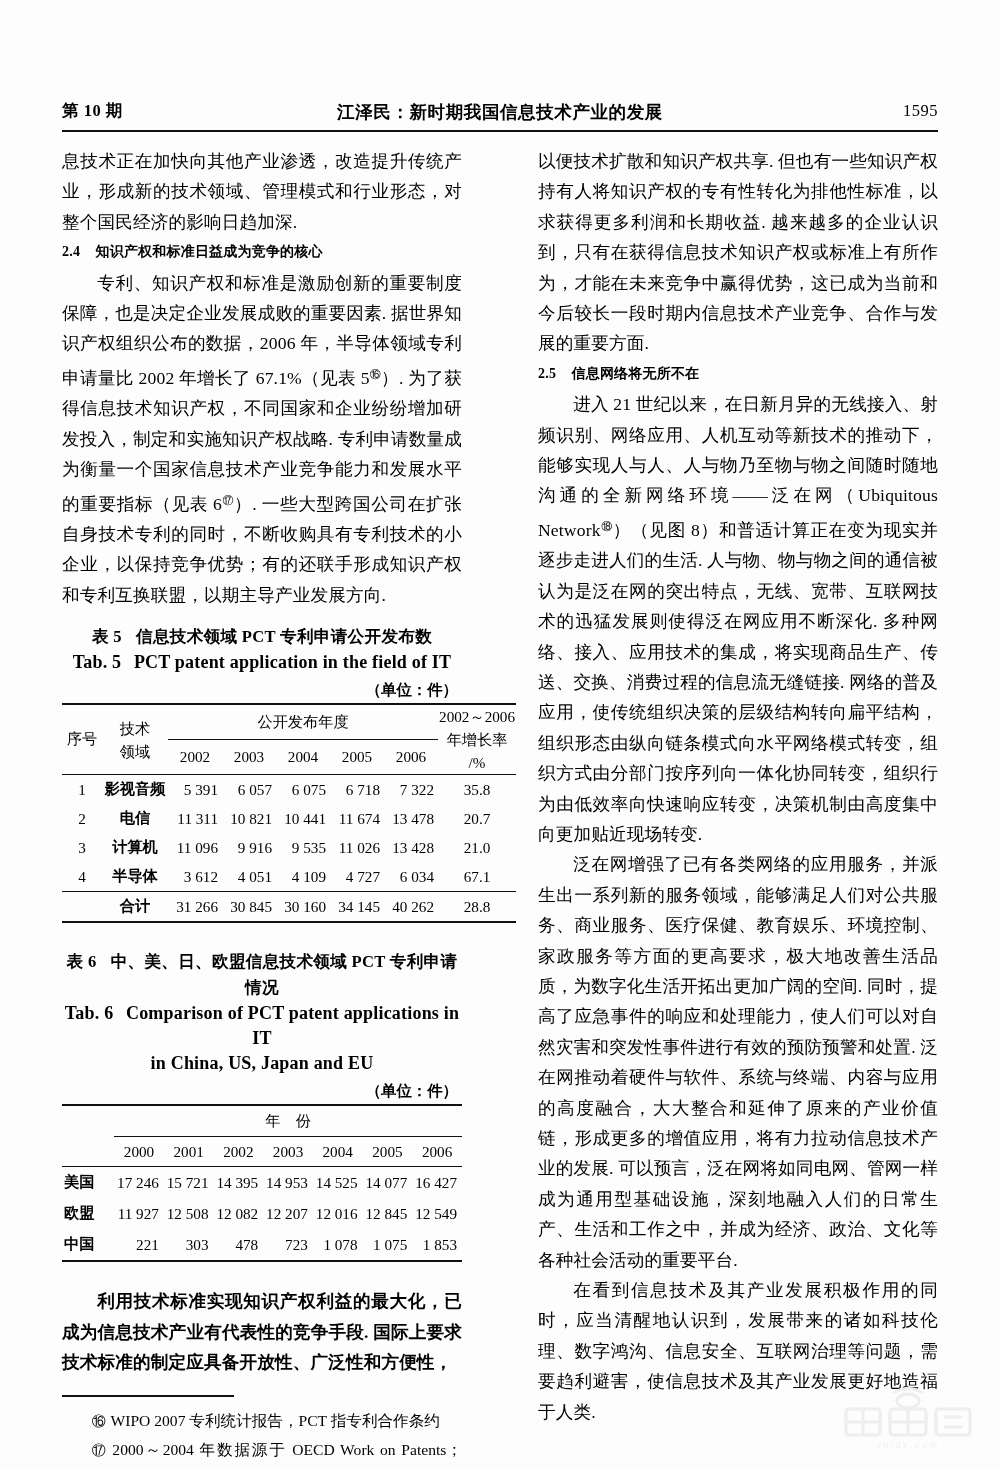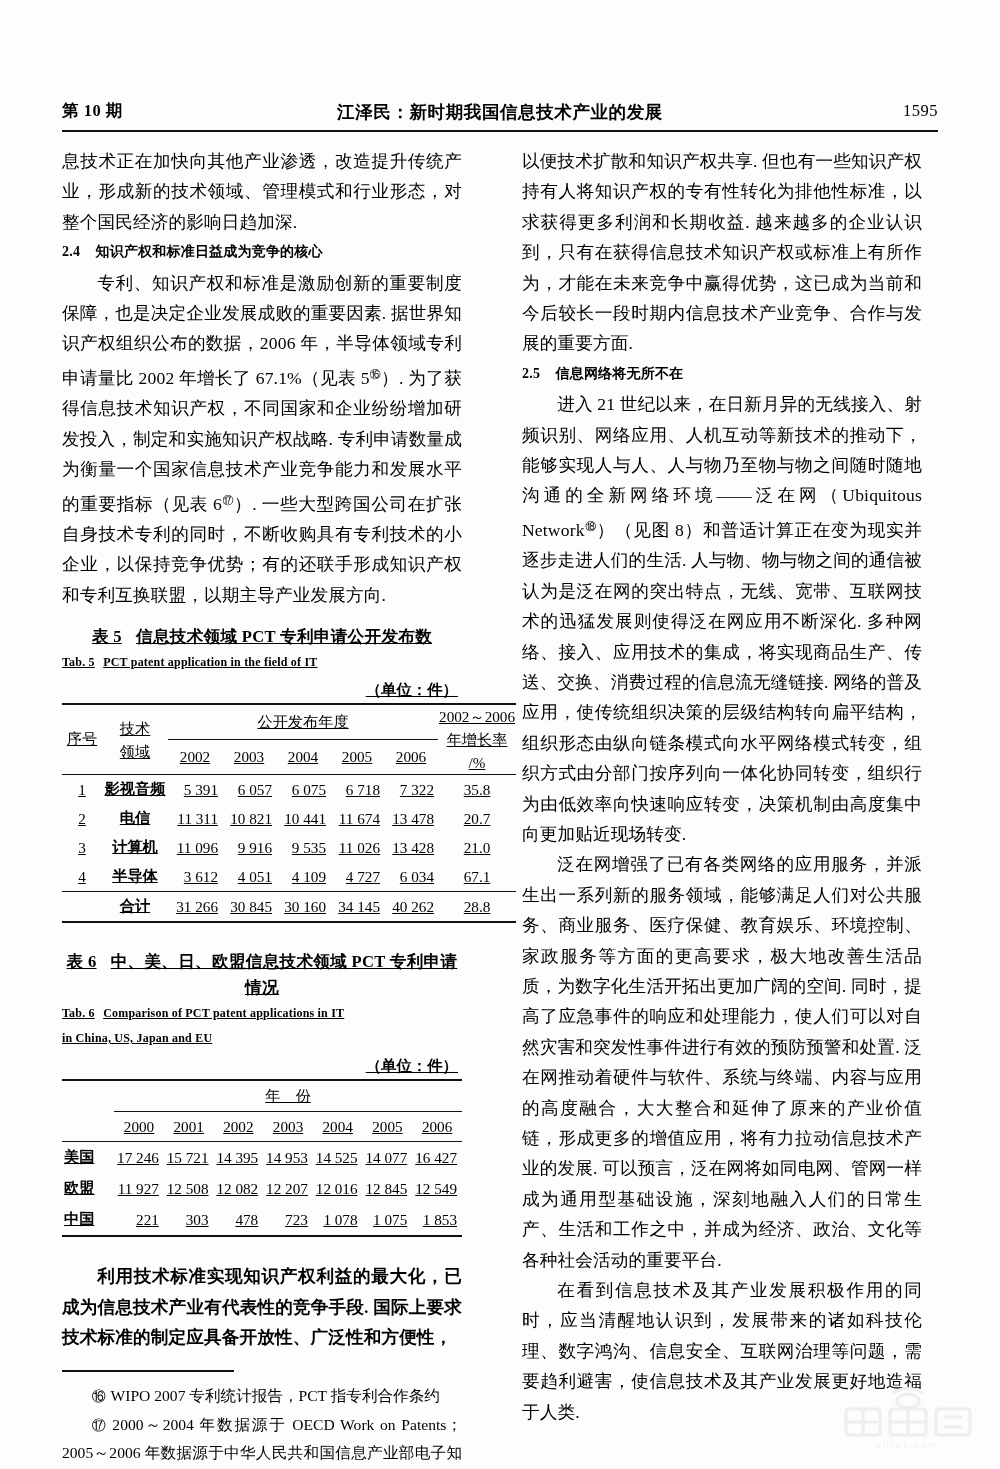--- a/index.html
+++ b/index.html
@@ -52,21 +52,21 @@
     border-top: 2.4px solid #111;
   }
 
   
   .col {
     position: absolute;
     top: 146px;
     width: 400px;
   }
   .col-left  { left: 62px; }
-  .col-right { left: 522px; }
+  .col-right { left: 538px; }
 
   p.body {
     margin: 0;
     font-size: 17.6px;
     line-height: 30.4px;
     text-align: justify;
     text-justify: inter-ideograph;
     letter-spacing: 0.15px;
   }
   p.indent { text-indent: 2em; }
@@ -80,33 +80,33 @@
   }
   h3.sec .num { margin-right: 1.1em; }
 
   sup.fn {
     font-size: 11px;
     vertical-align: 0.55em;
     letter-spacing: 0;
   }
 
   
-  .tbl-block { margin: 14px 0 8px 0; text-decoration: underline; }
+  .tbl-block { margin: 14px 0 8px 0; }
   .tbl-cap-cn {
     text-align: center;
     font-weight: 700;
     font-size: 16.6px;
     line-height: 26px;
     letter-spacing: 0.3px;
   }
   .tbl-cap-cn .lbl { margin-right: 0.85em; }
   .tbl-cap-en {
-    text-align: left;
+    text-align: center;
     font-weight: 700;
-    font-size: 12px;
+    font-size: 18px;
     line-height: 25px;
     letter-spacing: 0.2px;
   }
   .tbl-cap-en .lbl { margin-right: 0.7em; }
   .tbl-unit {
     text-align: right;
     font-weight: 700;
     font-size: 15.4px;
     line-height: 26px;
     padding-right: 4px;

